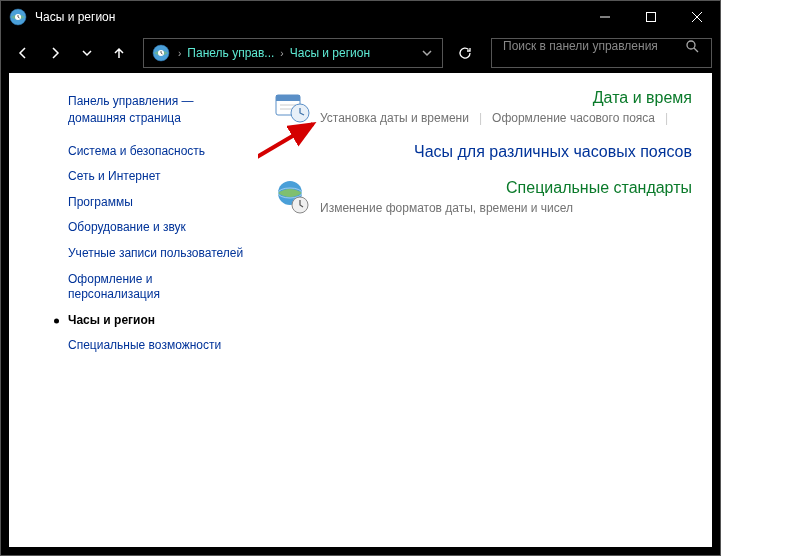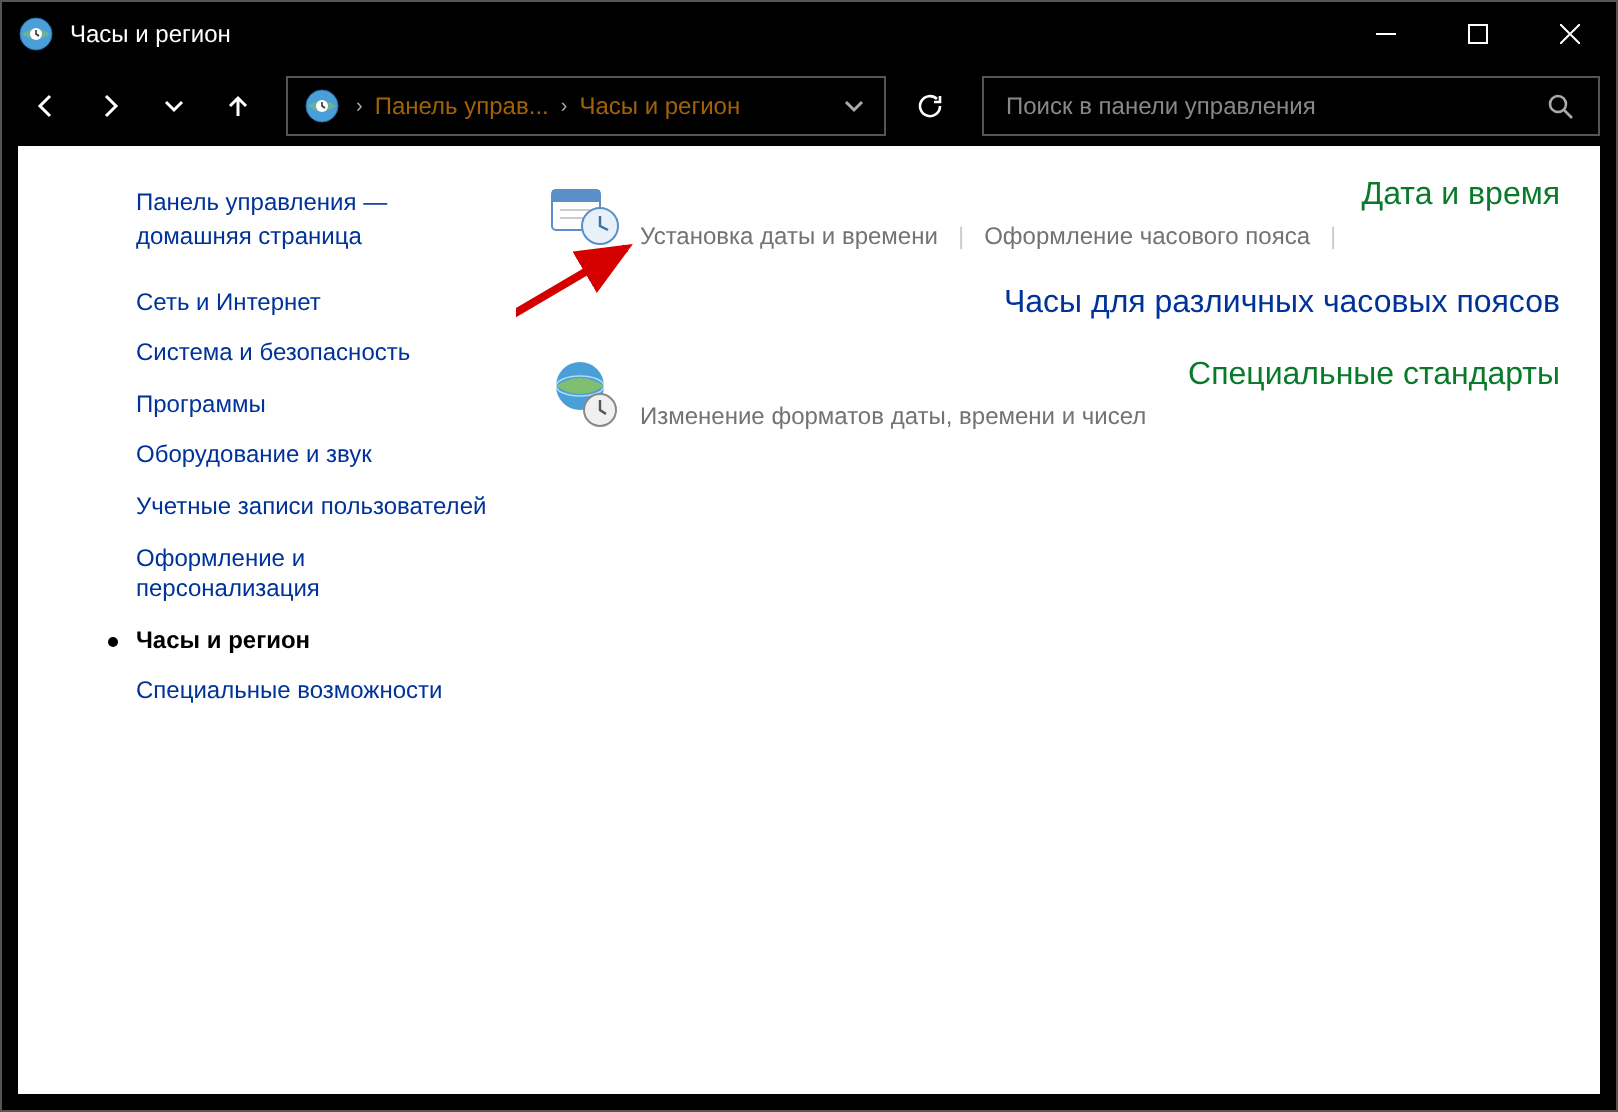--- a/index.html
+++ b/index.html
@@ -1,32 +1,32 @@
 <!DOCTYPE html>
 <html><head>
 <meta charset="utf-8">
 <style>
   * { box-sizing: border-box; margin: 0; padding: 0; }
   body { font-family: "Segoe UI", Tahoma, sans-serif; font-size: 12px; background: #fff; }
-  .window { width: 809px; height: 556px; border: 1px solid #555; background: #000; position: relative; overflow: hidden; text-decoration: underline; }
+  .window { width: 721px; height: 556px; border: 1px solid #555; background: #000; position: relative; overflow: hidden; text-decoration: underline; }
   .titlebar { height: 32px; background: #000; color: #fff; display: flex; align-items: center; padding-left: 8px; }
   .titlebar .app-icon { width: 18px; height: 18px; margin-right: 8px; }
   .titlebar .title { font-size: 12px; flex: 1; }
   .titlebar .win-controls { display: flex; }
   .titlebar .win-btn { width: 46px; height: 32px; display: flex; align-items: center; justify-content: center; color: #fff; }
   .navbar { height: 40px; background: #000; display: flex; align-items: center; padding: 0 8px; gap: 4px; }
   .nav-btn { width: 28px; height: 28px; display: flex; align-items: center; justify-content: center; color: #fff; }
   .nav-btn svg { stroke: #fff; }
   .addressbar { flex: 0 0 auto; display: flex; align-items: center; background: #000; border: 1px solid #555; height: 30px; padding: 0 4px; margin-left: 6px; min-width: 300px; }
   .addr-icon { width: 18px; height: 18px; margin: 0 4px; }
-  .addr-seg { color: #a16207; font-size: 12px; padding: 0 2px; }
+  .addr-seg { color: #5eead4; font-size: 12px; padding: 0 2px; }
   .addr-chev { color: #aaa; padding: 0 4px; font-size: 10px; }
   .addr-dropdown { width: 22px; display: flex; justify-content: center; color: #aaa; margin-left: auto; }
   .refresh-btn { width: 28px; height: 28px; display: flex; align-items: center; justify-content: center; color: #fff; margin-left: 4px; }
-  .searchbox { flex: 1; display: flex; align-items: center; background: #000; border: 1px solid #555; height: 30px; margin-left: 8px; padding: 0 7px; }
+  .searchbox { flex: 1; display: flex; align-items: flex-start; background: #000; border: 1px solid #555; height: 30px; margin-left: 8px; padding: 0 7px; }
   .searchbox input { flex: 1; background: transparent; border: none; color: #fff; font-size: 12px; outline: none; padding: 0 4px; }
   .searchbox input::placeholder { color: #888; }
   .search-icon-btn { width: 24px; display: flex; justify-content: center; color: #aaa; }
   .content-wrap { position: absolute; top: 72px; bottom: 8px; left: 8px; right: 8px; background: #fff; display: flex; padding-left: 35px; }
   .sidebar { width: 210px; padding: 20px 10px 20px 24px; }
   .side-home { color: #003399; font-size: 12px; line-height: 1.4; margin-bottom: 12px; cursor: pointer; }
   .side-list { list-style: none; }
   .side-item { color: #003399; font-size: 12px; padding: 5px 0; cursor: pointer; line-height: 1.3; position: relative; }
   .side-item.current { color: #000; font-weight: 600; }
   .side-item.current::before { content: ""; position: absolute; left: -14px; top: 50%; transform: translateY(-50%); width: 5px; height: 5px; background: #000; border-radius: 50%; }
@@ -132,22 +132,22 @@
             <line x1="9" y1="9" x2="13" y2="13" stroke="#aaa" stroke-width="1.3"></line>
           </svg>
       </span>
     </div>
   </div>
 
   <div class="content-wrap">
     <div class="sidebar">
       <div class="side-home">Панель управления — домашняя страница</div>
       <ul class="side-list">
+        <li class="side-item">Система и безопасность</li>
         <li class="side-item">Сеть и Интернет</li>
-        <li class="side-item">Система и безопасность</li>
         <li class="side-item">Программы</li>
         <li class="side-item">Оборудование и звук</li>
         <li class="side-item">Учетные записи пользователей</li>
         <li class="side-item">Оформление и персонализация</li>
         <li class="side-item current">Часы и регион</li>
         <li class="side-item">Специальные возможности</li>
       </ul>
     </div>
 
     <div class="main">

